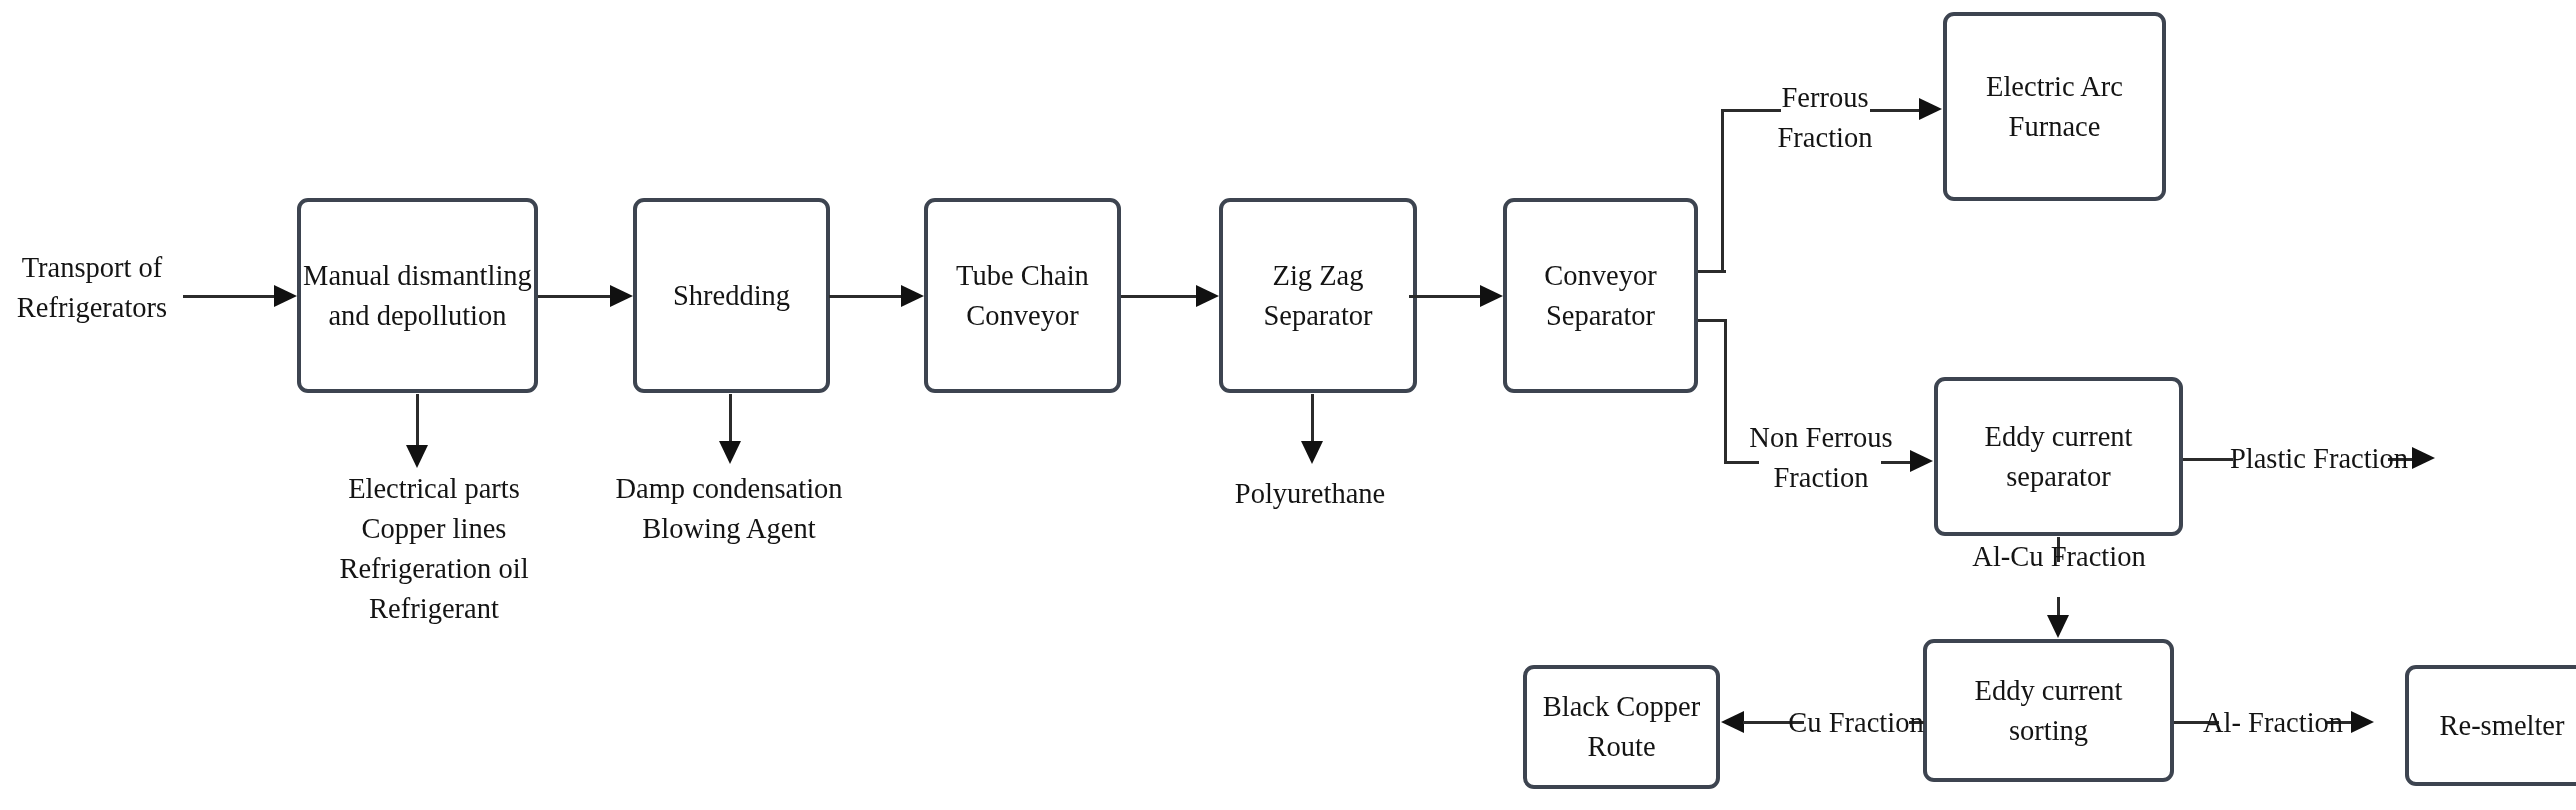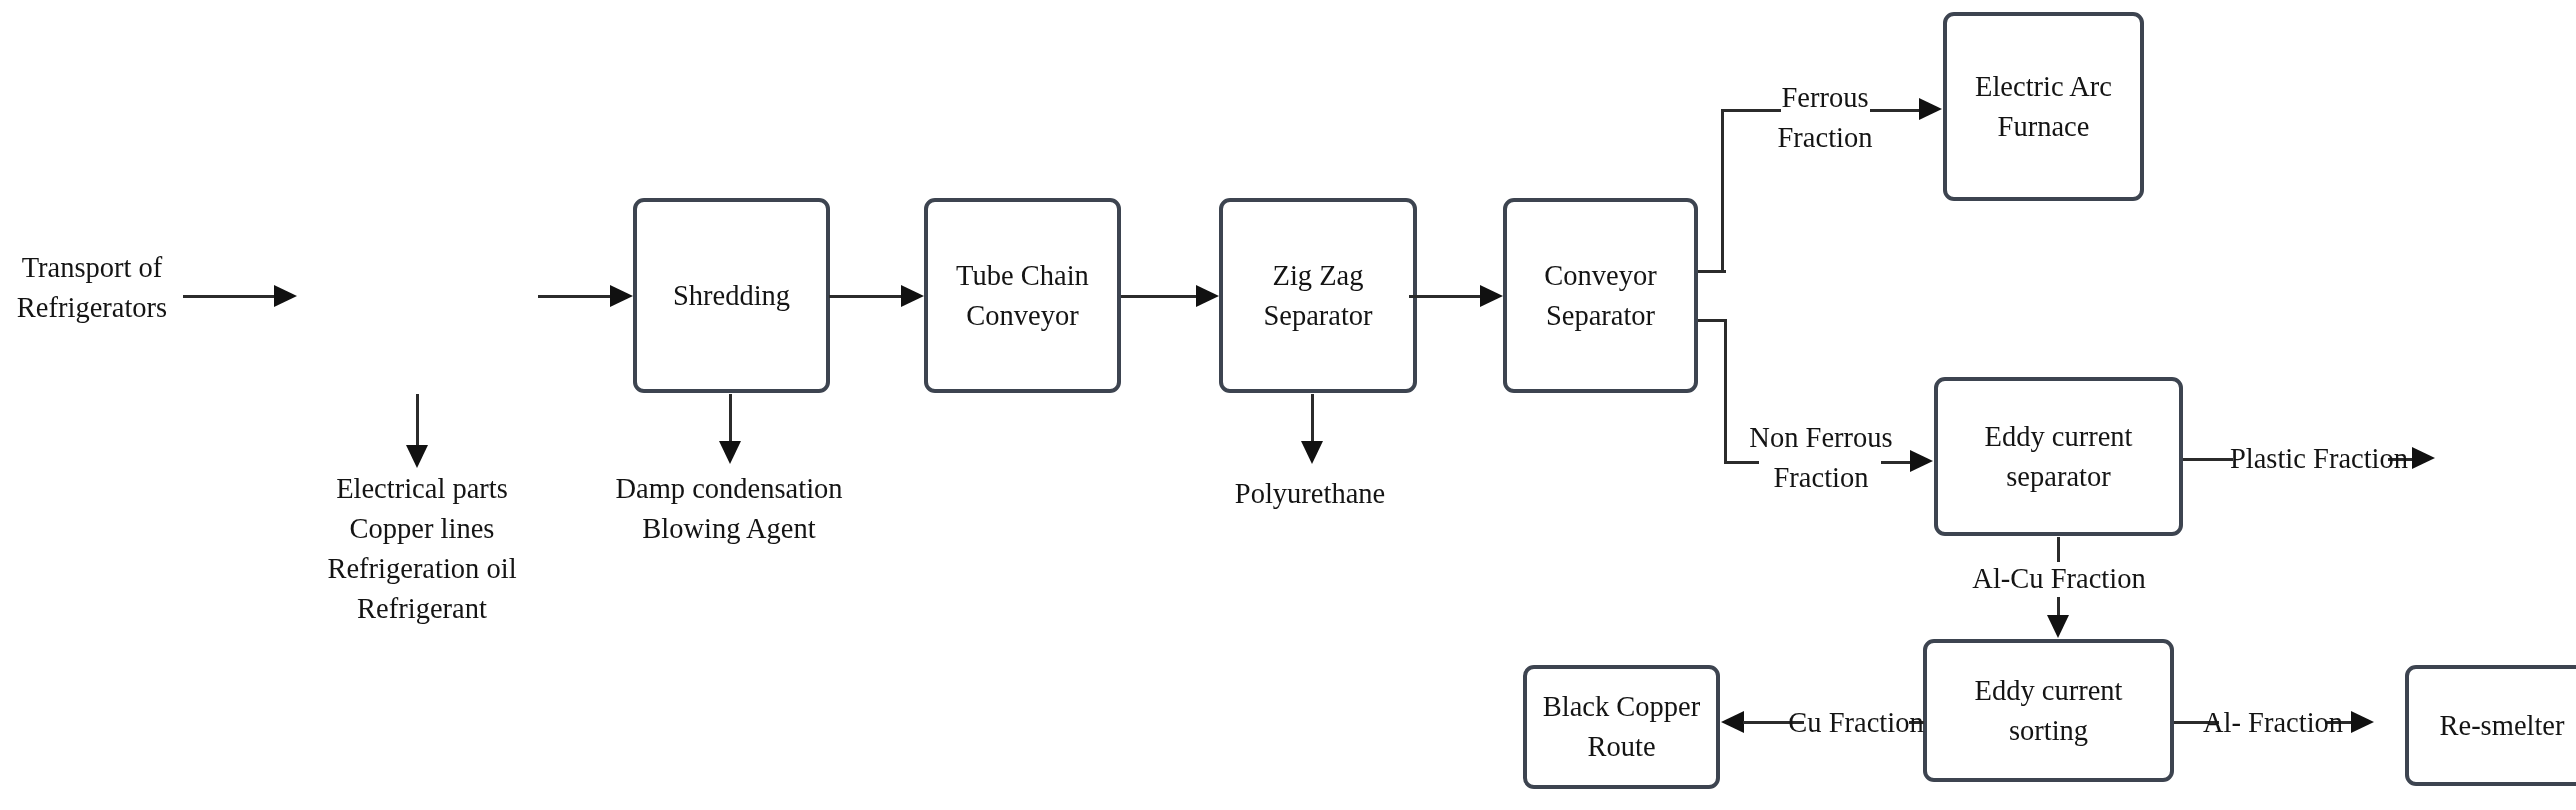--- a/index.html
+++ b/index.html
@@ -46,20 +46,26 @@
 </head>
 <body>
 
 <div id="canvas">
 
   <div class="txt" style="left:92px;top:288px;">
     <div>Transport of</div>
     <div>Refrigerators</div>
   </div>
 
+  <div class="node" style="left:297px;top:198px;width:241px;height:195px;">
+    <div class="lbl">
+      <div>Manual dismantling</div>
+      <div>and depollution</div>
+    </div>
+  </div>
 
   <div class="node" style="left:633px;top:198px;width:197px;height:195px;">
     <div class="lbl">
       <div>Shredding</div>
     </div>
   </div>
 
   <div class="node" style="left:924px;top:198px;width:197px;height:195px;">
     <div class="lbl">
       <div>Tube Chain</div>
@@ -74,21 +80,21 @@
     </div>
   </div>
 
   <div class="node" style="left:1503px;top:198px;width:195px;height:195px;">
     <div class="lbl">
       <div>Conveyor</div>
       <div>Separator</div>
     </div>
   </div>
 
-  <div class="node" style="left:1943px;top:12.4px;width:201px;height:189px;">
+  <div class="node" style="left:1943px;top:12.4px;width:223px;height:189px;">
     <div class="lbl">
       <div>Electric Arc</div>
       <div>Furnace</div>
     </div>
   </div>
 
   <div class="node" style="left:1934px;top:377px;width:249px;height:159px;">
     <div class="lbl">
       <div>Eddy current</div>
       <div>separator</div>
@@ -125,21 +131,21 @@
   <div class="ar ar-right" style="left:901px;top:285px;"></div>
 
   <div class="ln hl" style="left:1121px;top:295px;width:78px;"></div>
   <div class="ar ar-right" style="left:1196px;top:285px;"></div>
 
   <div class="ln hl" style="left:1409px;top:295px;width:75px;"></div>
   <div class="ar ar-right" style="left:1480px;top:285px;"></div>
 
   <div class="ln vl" style="left:416px;top:394px;height:53px;"></div>
   <div class="ar ar-down" style="left:406px;top:445px;"></div>
-  <div class="txt" style="left:422px;top:549px;">
+  <div class="txt" style="left:434px;top:549px;">
     <div>Electrical parts</div>
     <div>Copper lines</div>
     <div>Refrigeration oil</div>
     <div>Refrigerant</div>
   </div>
 
   <div class="ln vl" style="left:729px;top:394px;height:50px;"></div>
   <div class="ar ar-down" style="left:719px;top:441px;"></div>
   <div class="txt" style="left:729px;top:509px;">
     <div>Damp condensation</div>
@@ -173,21 +179,21 @@
   </div>
 
   <div class="ln hl" style="left:2183px;top:458px;width:50px;"></div>
   <div class="ln hl" style="left:2388px;top:458px;width:26px;"></div>
   <div class="ar ar-right" style="left:2412px;top:447px;"></div>
   <div class="txt" style="left:2319px;top:459px;">
     <div>Plastic Fraction</div>
   </div>
 
   <div class="ln vl" style="left:2057px;top:537px;height:25px;"></div>
-  <div class="txt" style="left:2059px;top:579px;">
+  <div class="txt" style="left:2059px;top:557px;">
     <div>Al-Cu Fraction</div>
   </div>
   <div class="ln vl" style="left:2057px;top:597px;height:21px;"></div>
   <div class="ar ar-down" style="left:2047px;top:615px;"></div>
 
   <div class="ar ar-left" style="left:1721px;top:711px;"></div>
   <div class="ln hl" style="left:1743px;top:721px;width:61px;"></div>
   <div class="ln hl" style="left:1909px;top:721px;width:15px;"></div>
   <div class="txt" style="left:1856px;top:723px;">
     <div>Cu Fraction</div>

